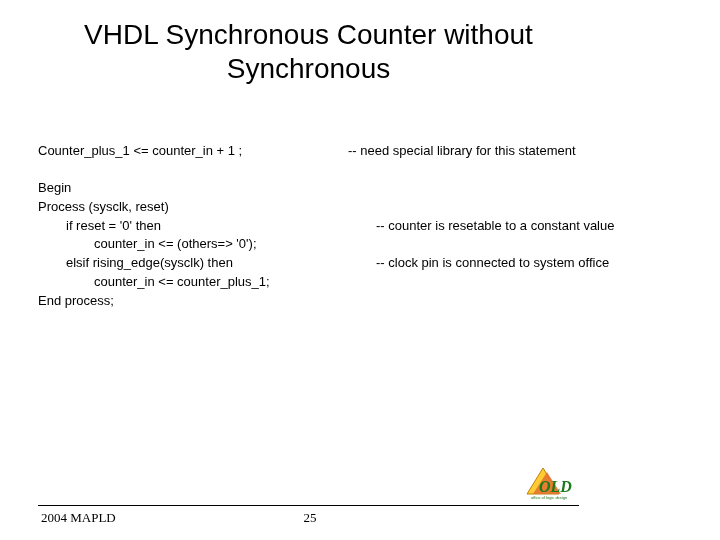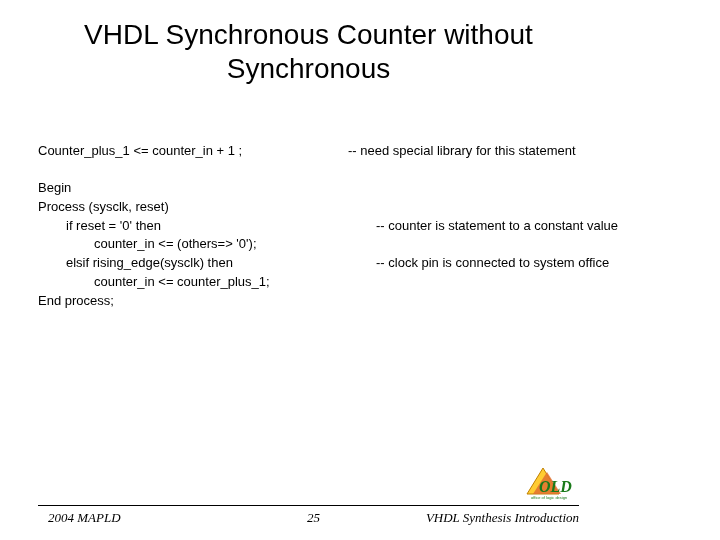--- a/index.html
+++ b/index.html
@@ -43,24 +43,23 @@
   }
   .code-comment {
     flex: 1;
   }
   .indent1 { padding-left: 28px; }
   .indent2 { padding-left: 56px; }
   .blank { height: 18px; }
 
   .footer {
     position: absolute;
-    left: 48px;
+    left: 41px;
     right: 38px;
     bottom: 14px;
-    font-style: italic;
   }
   .footer-sep {
     position: absolute;
     left: 38px;
     right: 38px;
     bottom: 34px;
     border-top: 1px solid #000;
   }
   .footer-row {
     display: flex;
@@ -103,21 +102,21 @@
     <div class="blank"></div>
 
     <div class="code-row">
       <div class="code-left">Begin</div>
     </div>
     <div class="code-row">
       <div class="code-left">Process (sysclk, reset)</div>
     </div>
     <div class="code-row">
       <div class="code-left indent1">if reset = '0' then</div>
-      <div class="code-comment">-- counter is statement to a constant value</div>
+      <div class="code-comment">-- counter is resetable to a constant value</div>
     </div>
     <div class="code-row">
       <div class="code-left indent2">counter_in &lt;= (others=&gt; '0');</div>
     </div>
     <div class="code-row">
       <div class="code-left indent1">elsif rising_edge(sysclk) then</div>
       <div class="code-comment">-- clock pin is connected to system office</div>
     </div>
     <div class="code-row">
       <div class="code-left indent2">counter_in &lt;= counter_plus_1;</div>
@@ -136,17 +135,16 @@
       <text x="12" y="35" font-family="Arial" font-size="4" fill="#1a7a1a">office of logic design</text>
     </svg>
   </div>
 
   <div class="footer-sep"></div>
 
   <div class="footer">
     <div class="footer-row">
       <span>2004 MAPLD</span>
       <span class="footer-center">25</span>
-      <span>VHDL Synthesis Introduction</span>
     </div>
   </div>
 
 </div>
 
 </body></html>

